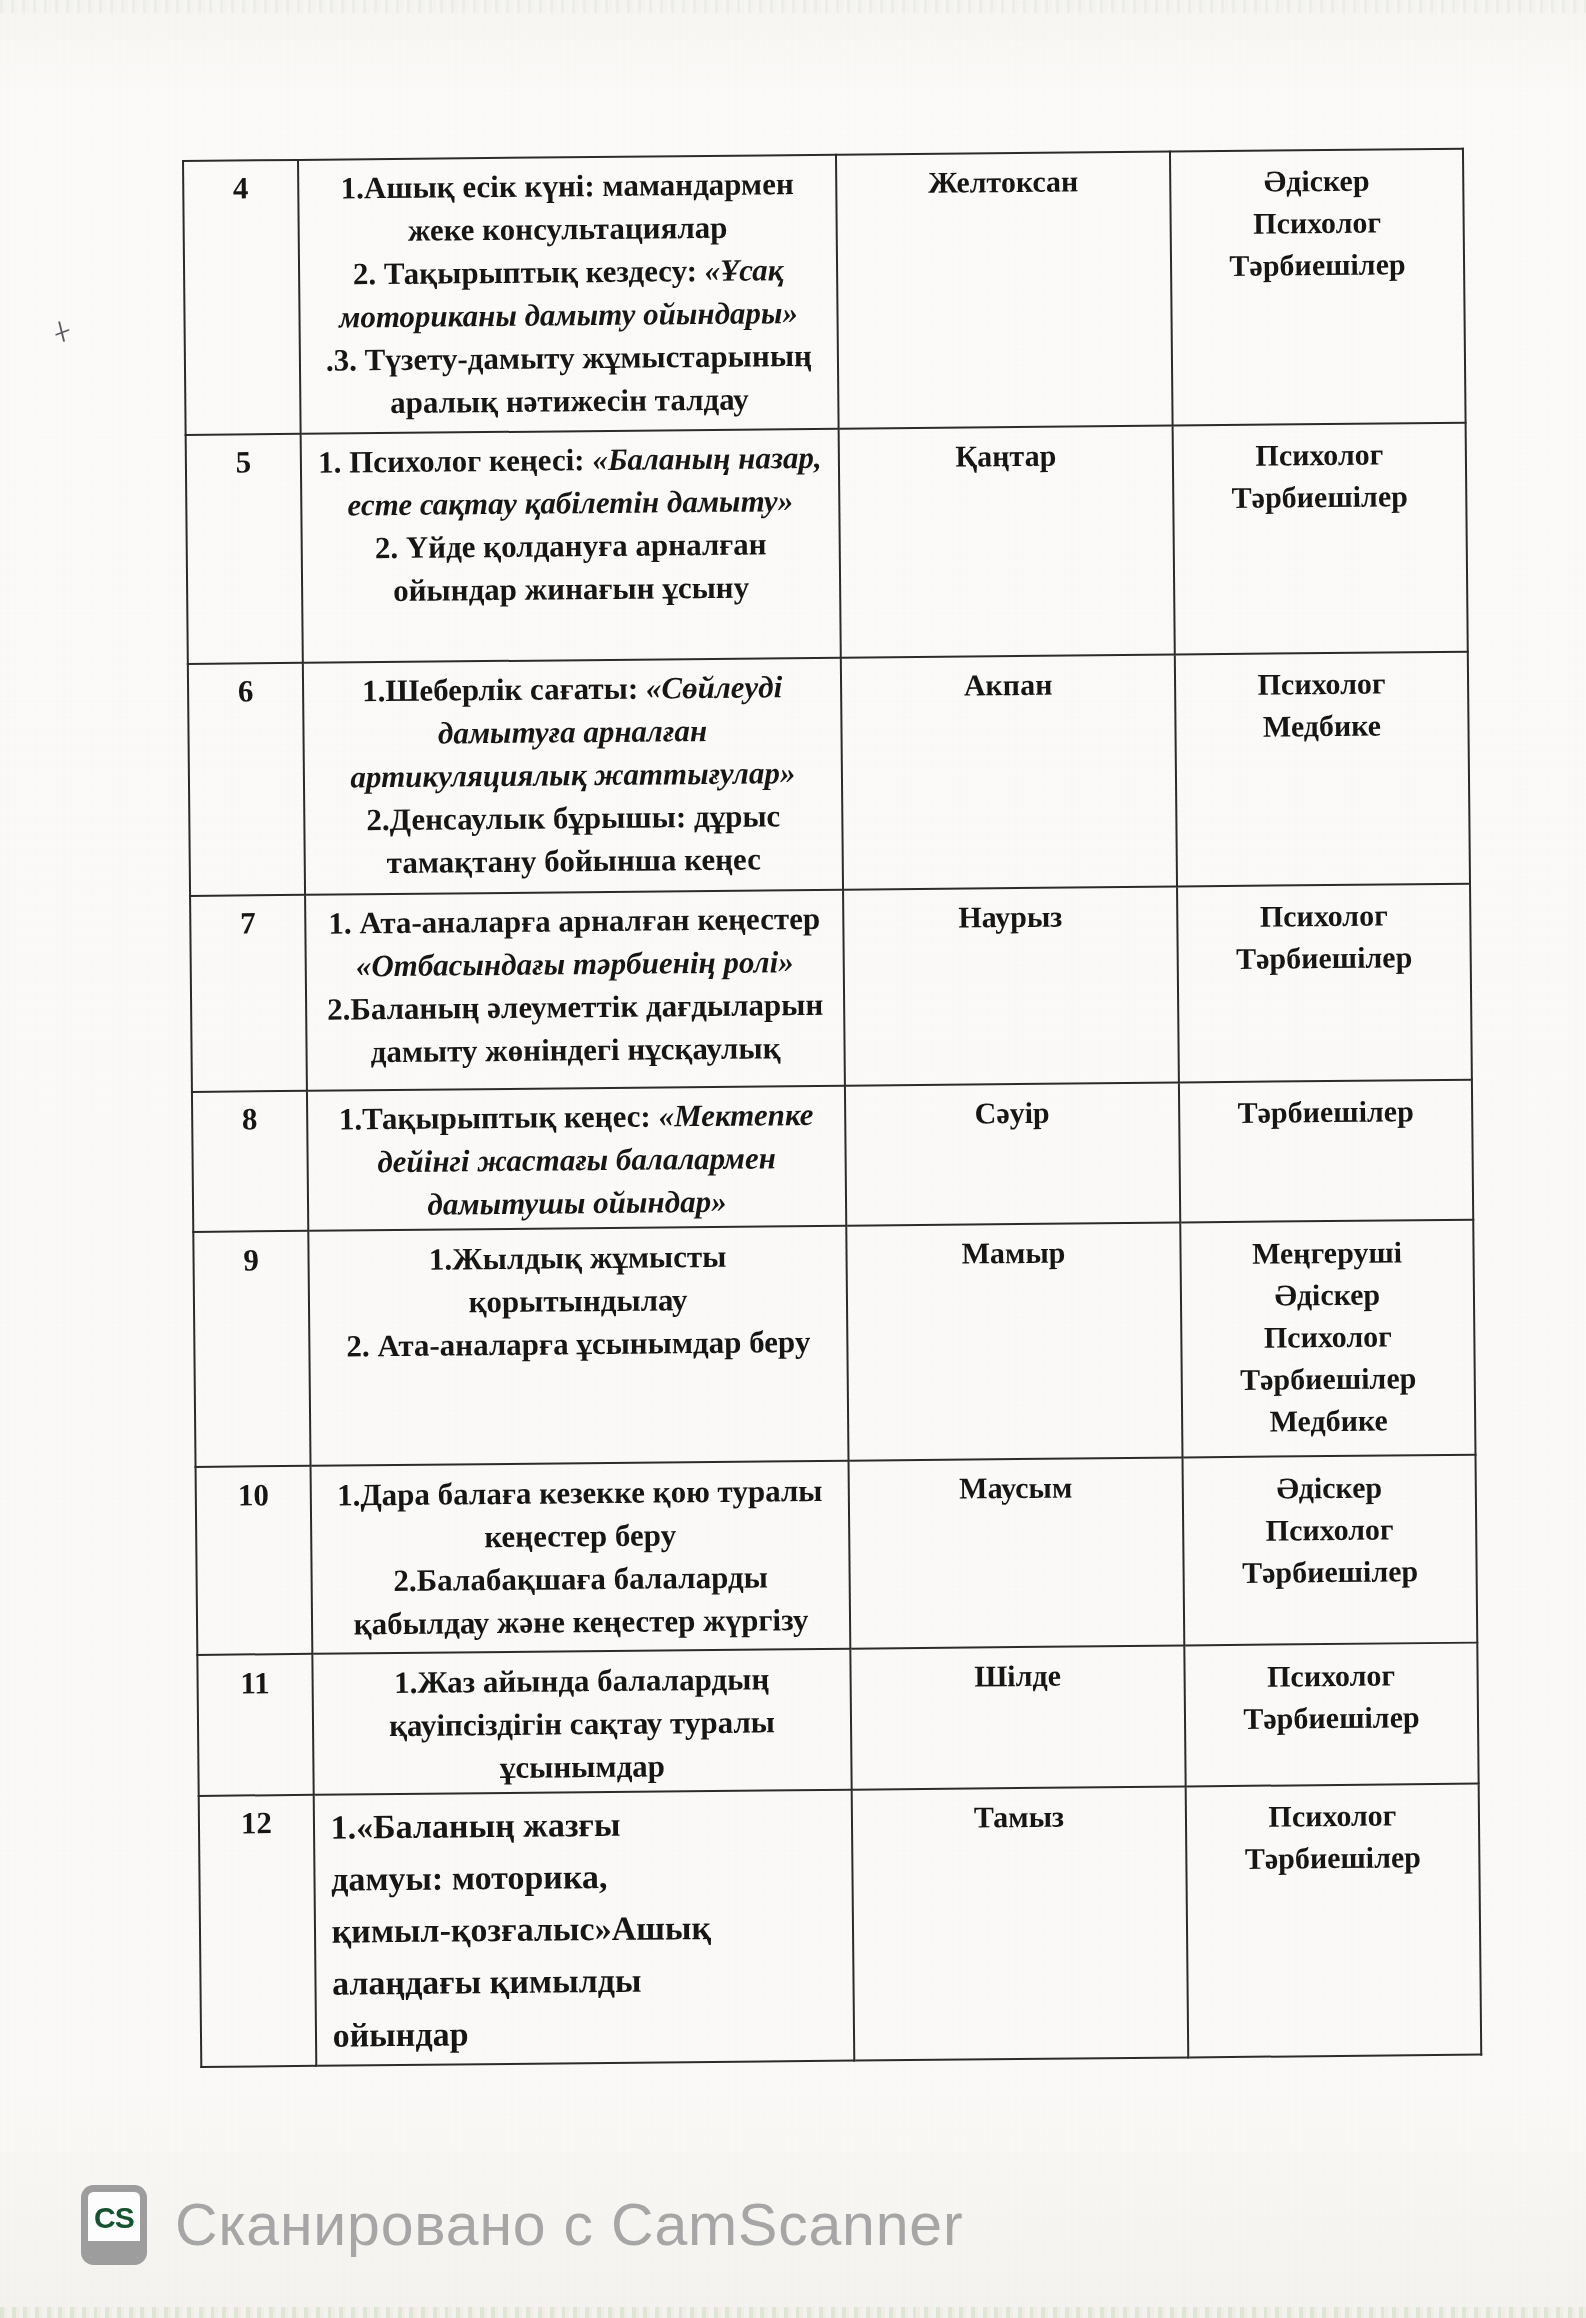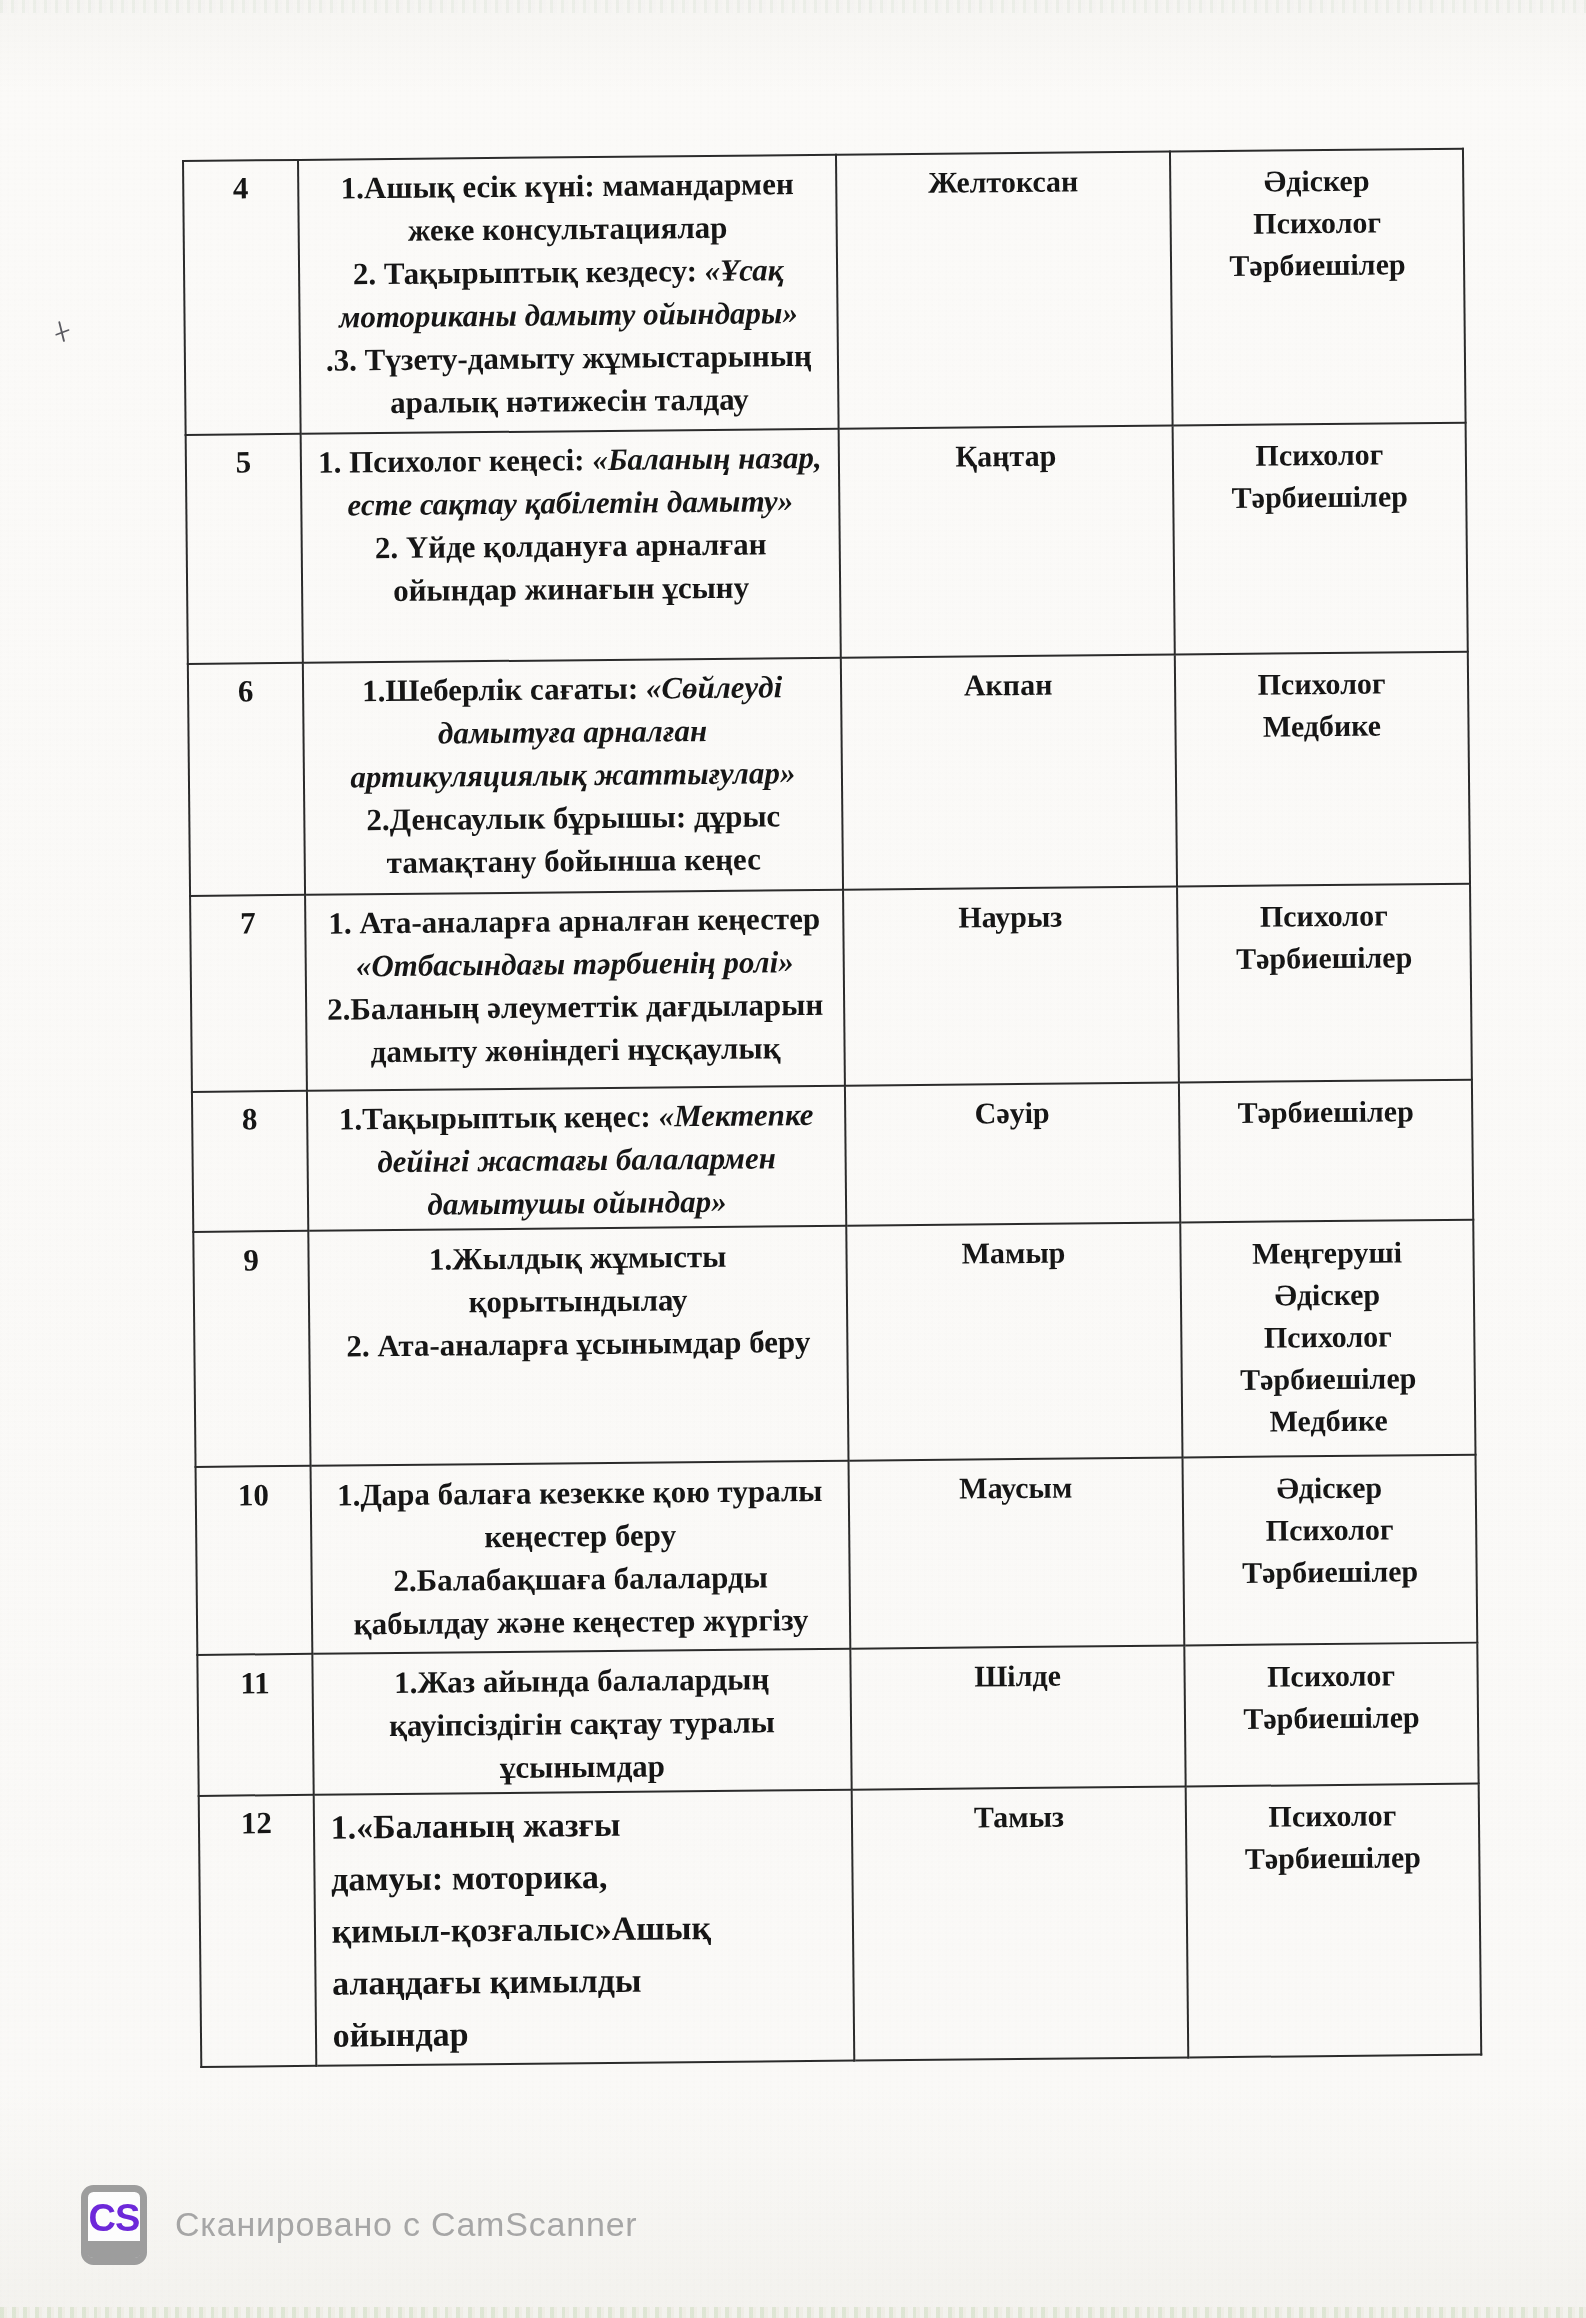--- a/index.html
+++ b/index.html
@@ -78,25 +78,25 @@
   .cs-icon{
     width:52px;height:66px;border:7px solid #9d9d9d;border-radius:12.5px;
     background:#fdfdfd;position:relative;flex:0 0 auto;
     display:flex;align-items:center;justify-content:center;
   }
   .cs-icon::after{
     content:"";position:absolute;left:-0.8px;right:-0.8px;bottom:-0.8px;height:17px;
     background:#9d9d9d;border-radius:0 0 6.3px 6.3px;
   }
   .cs-icon .cs-letters{
-    font-family:"Liberation Sans",sans-serif;font-weight:bold;font-size:38px;
-    color:#6d28d9;margin-top:-12.5px;letter-spacing:-0.8px;
+    font-family:"Liberation Sans",sans-serif;font-weight:bold;font-size:30px;
+    color:#14532d;margin-top:-12.5px;letter-spacing:-0.8px;
   }
   .cs-text{
-    font-family:"Liberation Sans",sans-serif;font-size:34px;color:#a6a6a6;
+    font-family:"Liberation Sans",sans-serif;font-size:59px;color:#a6a6a6;
     letter-spacing:0.8px;white-space:nowrap;
   }
 </style>
 </head>
 <body>
 
 <div class="grain"></div>
 <div class="edge-noise-top"></div>
 
 <div class="pen-mark">

